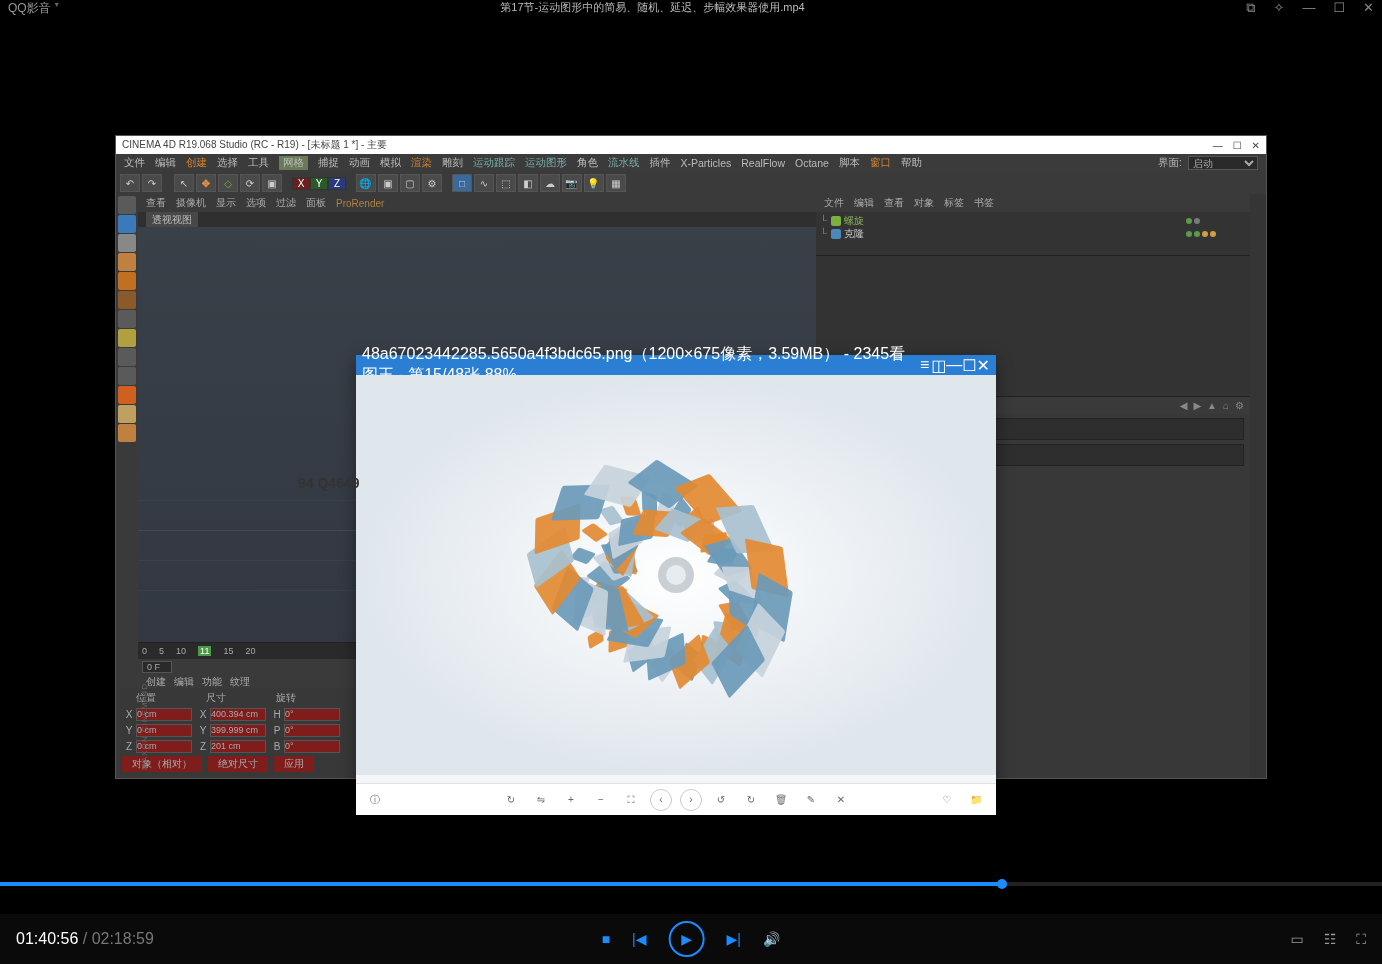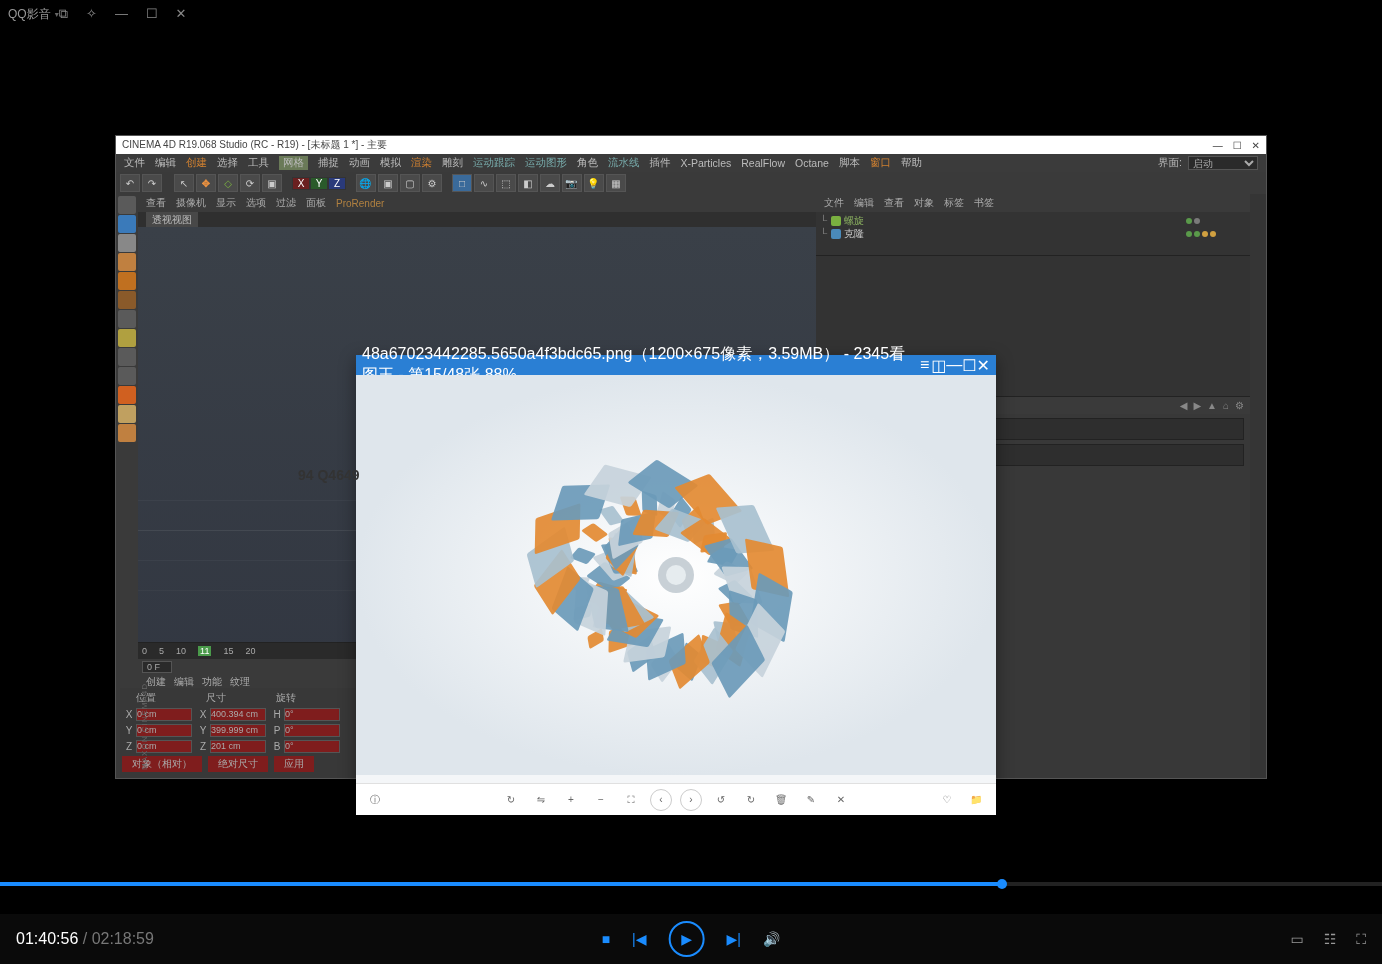--- a/index.html
+++ b/index.html
@@ -1,19 +1,19 @@
 <!DOCTYPE html>
 <html><head>
 <meta charset="utf-8">
 <style>
 * { margin: 0; padding: 0; box-sizing: border-box; }
 body { width: 1382px; height: 964px; background: #000; font-family: "Microsoft YaHei", sans-serif; font-size: 11px; color: #ccc; overflow: hidden; position: relative; }
 
 
-.player-titlebar { height: 28px; display: flex; align-items: center; padding: 0 8px; }
+.player-titlebar { height: 28px; display: flex; align-items: flex-start; padding: 0 8px; }
 .player-logo { color: #999; font-size: 12px; margin-right: 4px; }
 .player-logo-arrow { font-size: 8px; color: #666; }
 .player-title-center { flex: 1; text-align: center; color: #bbb; font-size: 11px; }
 .player-titlebar-btns { display: flex; gap: 18px; color: #888; font-size: 13px; }
 .player-titlebar-btns span { cursor: pointer; }
 
 
 .video-area { position: absolute; top: 28px; left: 0; right: 0; bottom: 78px; display: flex; align-items: center; justify-content: center; }
 .c4d-window { width: 1152px; height: 644px; background: #3a3a3a; border: 1px solid #555; position: relative; box-shadow: 0 0 8px rgba(0,0,0,0.5); }
 
@@ -73,21 +73,21 @@
 .imgviewer-title .spacer { flex: 1; }
 .imgviewer-title .tbtn { width: 16px; text-align: center; cursor: pointer; }
 .imgviewer-canvas { flex: 1; background: #f4f6f8; position: relative; overflow: hidden; }
 .spiral { position: absolute; inset: 0; }
 .imgviewer-toolbar { height: 32px; background: #fff; border-top: 1px solid #e0e0e0; display: flex; align-items: center; justify-content: center; gap: 8px; }
 .iv-btn { width: 22px; height: 22px; border: 1px solid #ccc; border-radius: 11px; display: flex; align-items: center; justify-content: center; font-size: 10px; color: #666; cursor: pointer; }
 .iv-btn.noborder { border: none; }
 .imgviewer-toolbar .side { position: absolute; display: flex; gap: 8px; }
 .imgviewer-toolbar .side.left { left: 8px; }
 .imgviewer-toolbar .side.right { right: 8px; }
-.viewport-watermark { position: absolute; left: 160px; top: 240px; font-size: 14px; color: #333; font-weight: bold; z-index: 60; }
+.viewport-watermark { position: absolute; left: 160px; top: 248px; font-size: 14px; color: #333; font-weight: bold; z-index: 60; }
 
 
 .right-panels { width: 450px; background: #3a3a3a; display: flex; }
 .rp-main { flex: 1; display: flex; flex-direction: column; }
 .rp-strip { width: 16px; background: #353535; }
 .panel-menu { height: 18px; background: #3a3a3a; display: flex; gap: 10px; align-items: center; padding: 0 8px; font-size: 10px; color: #aaa; }
 .obj-list { background: #333; padding: 2px 4px; font-size: 10px; border-bottom: 1px solid #222; height: 44px; }
 .obj-row { display: flex; align-items: center; height: 13px; gap: 3px; }
 .obj-row .exp { color: #888; width: 8px; }
 .obj-row .icon { width: 10px; height: 10px; display: inline-block; }
@@ -131,20 +131,21 @@
 .pc-btn { color: #1a8cff; font-size: 14px; cursor: pointer; }
 .pc-play { width: 36px; height: 36px; border: 2px solid #1a8cff; border-radius: 50%; display: flex; align-items: center; justify-content: center; font-size: 14px; }
 .right-controls { margin-left: auto; display: flex; gap: 20px; font-size: 14px; color: #999; }
 </style>
 </head>
 <body>
 
 <div class="player-titlebar">
   <span class="player-logo">QQ影音</span>
   <span class="player-logo-arrow">▾</span>
+  <div class="player-title-center">第17节-运动图形中的简易、随机、延迟、步幅效果器使用.mp4</div>
   <div class="player-titlebar-btns">
     <span>⧉</span>
     <span>✧</span>
     <span>—</span>
     <span>☐</span>
     <span>✕</span>
   </div>
 </div>
 
 <div class="video-area">

